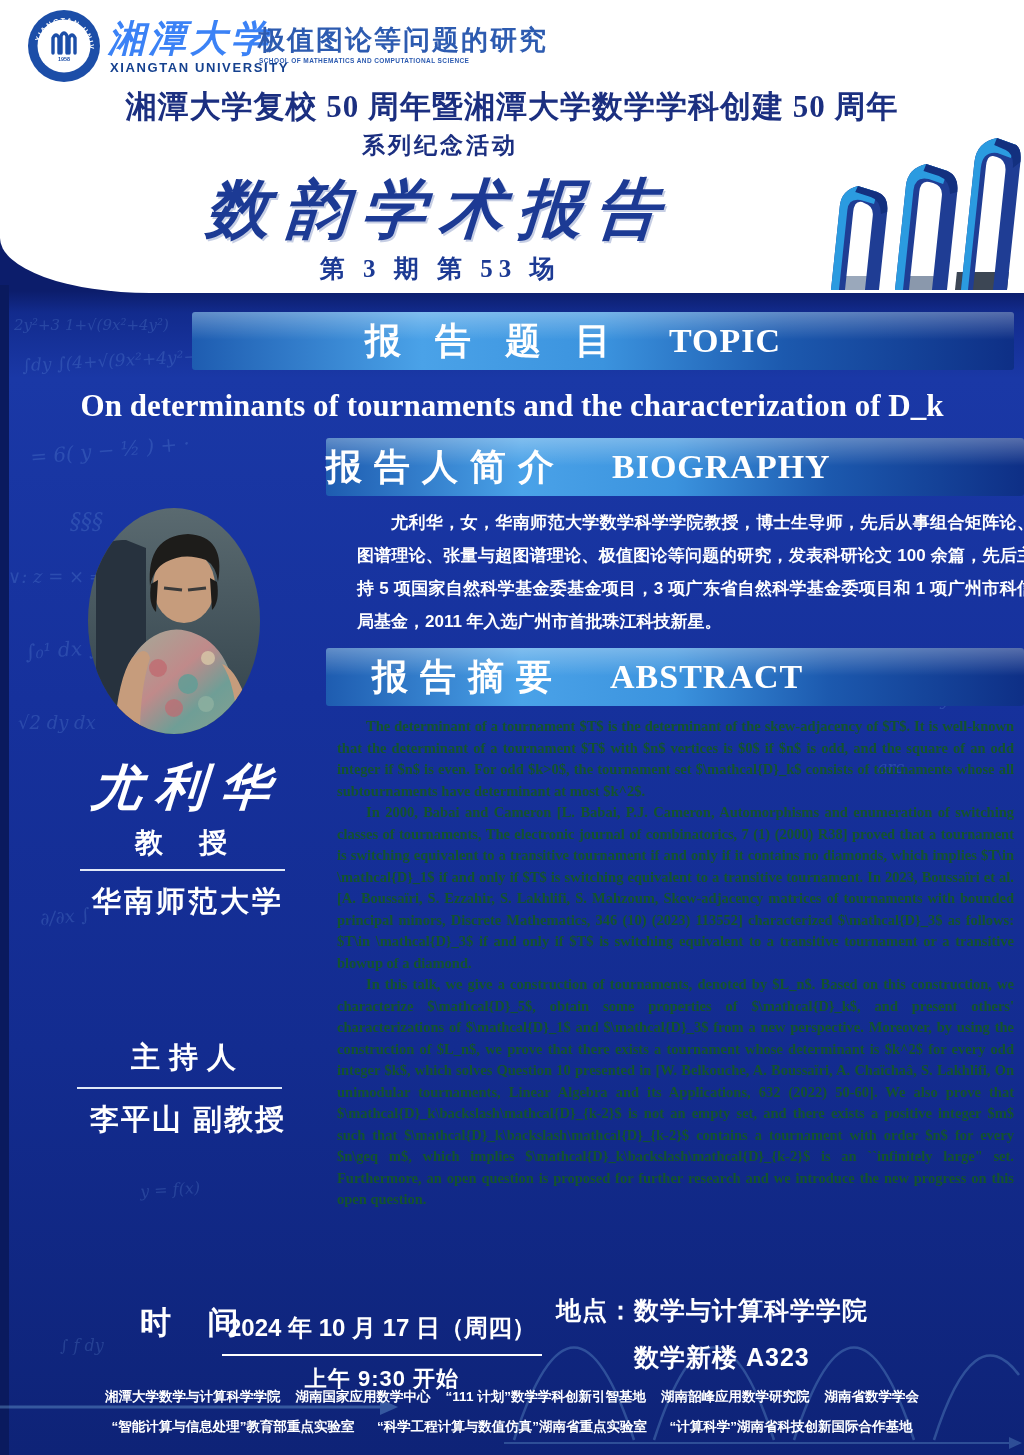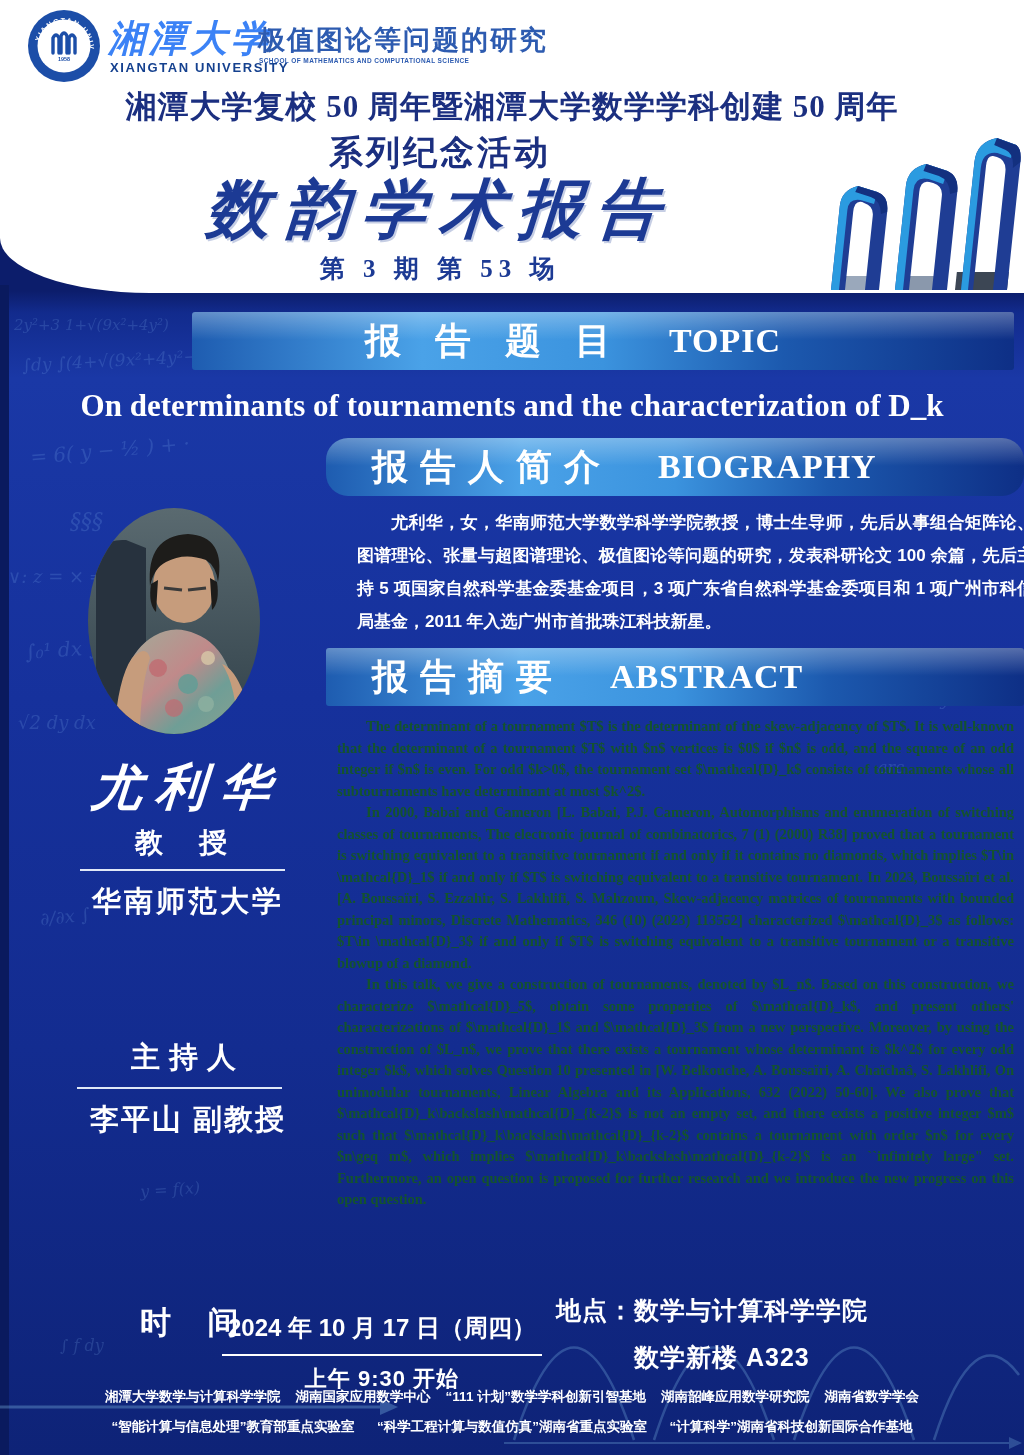--- a/index.html
+++ b/index.html
@@ -17,35 +17,35 @@
           border-bottom-left-radius:150px 55px;}
   .seal{position:absolute;left:26px;top:8px;}
   .univ-cn{position:absolute;left:108px;top:14px;font-family:"DejaVu Serif",serif;font-style:italic;
            font-weight:900;font-size:37px;color:#3b82f6;letter-spacing:4px;}
   .univ-en{position:absolute;left:110px;top:60px;font-size:13px;font-weight:700;color:#15418f;letter-spacing:1.6px;}
   .school-cn{position:absolute;left:258px;top:22px;font-size:27px;font-weight:700;color:#2d5bb0;letter-spacing:2px;}
   .school-en{position:absolute;left:259px;top:57px;font-size:6.5px;font-weight:700;color:#2d5bb0;letter-spacing:.4px;}
   .event-l1{position:absolute;left:0;top:86px;width:100%;text-align:center;
             font-family:"Liberation Serif",serif;font-weight:900;font-size:31px;color:#1b2f80;letter-spacing:1px;}
   .event-l2{position:absolute;left:0;top:130px;width:880px;text-align:center;
-            font-family:"Liberation Serif",serif;font-weight:900;font-size:34px;color:#1b2f80;letter-spacing:3px;}
+            font-family:"Liberation Serif",serif;font-weight:900;font-size:23px;color:#1b2f80;letter-spacing:3px;}
   .callig{position:absolute;left:0;top:166px;width:880px;text-align:center;
           font-family:"DejaVu Serif",serif;font-style:italic;font-weight:900;font-size:64px;color:#1c3a94;
           letter-spacing:14px;transform:skewX(-4deg);text-shadow:2px 2px 0 rgba(28,58,148,.25);}
   .session{position:absolute;left:0;top:252px;width:880px;text-align:center;
            font-family:"Liberation Serif",serif;font-weight:900;font-size:25px;color:#1c3a94;letter-spacing:6px;}
   .gate{position:absolute;right:0;top:128px;z-index:3;}
   
   .banner{position:absolute;height:58px;display:flex;align-items:center;z-index:4;border-radius:3px;
     background:linear-gradient(180deg,rgba(255,255,255,.30) 0%,rgba(255,255,255,0) 48%),
                linear-gradient(90deg,#1e5cb0 0%,#4aa2e8 28%,#3b93de 50%,#1c59ae 72%,#0e2f86 100%);}
   .banner .cn{font-size:36px;font-weight:900;color:#fff;letter-spacing:12px;}
   .banner .en{font-size:34px;font-weight:700;color:#fff;font-family:"Liberation Serif",serif;letter-spacing:1px;margin-left:46px;}
   .topic-banner{left:192px;right:10px;top:312px;justify-content:center;padding-right:60px;}
-  .bio-banner{left:326px;right:0;top:438px;padding-left:46px;border-radius:22px;}
+  .bio-banner{left:326px;right:0;top:438px;}
   .abs-banner{left:326px;right:0;top:648px;padding-left:46px;}
   
   .topic-title{position:absolute;left:0;top:388px;width:100%;text-align:center;z-index:4;
     font-family:"Liberation Serif",serif;font-weight:900;font-size:31px;color:#fff;}
   .bio-text{position:absolute;left:337px;top:506px;width:677px;z-index:4;color:#fff;
     font-size:17px;font-weight:700;line-height:33px;text-align:justify;text-indent:2em;margin-left:20px;}
   .abs-text{position:absolute;left:337px;top:716px;width:677px;height:575px;overflow:hidden;z-index:4;color:#14532d;
     font-family:"Liberation Serif",serif;font-size:14.5px;font-weight:700;line-height:21.5px;text-align:justify;}
   .abs-text p{margin:0;text-indent:2em;}
   

